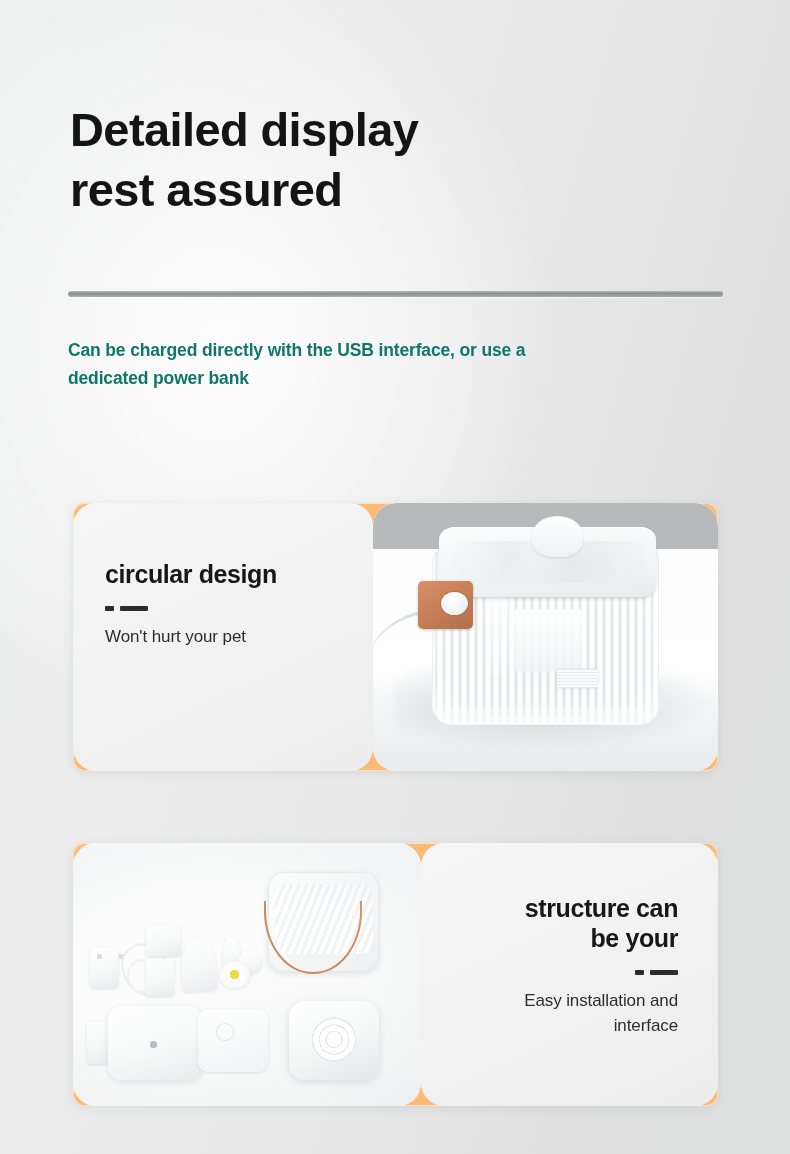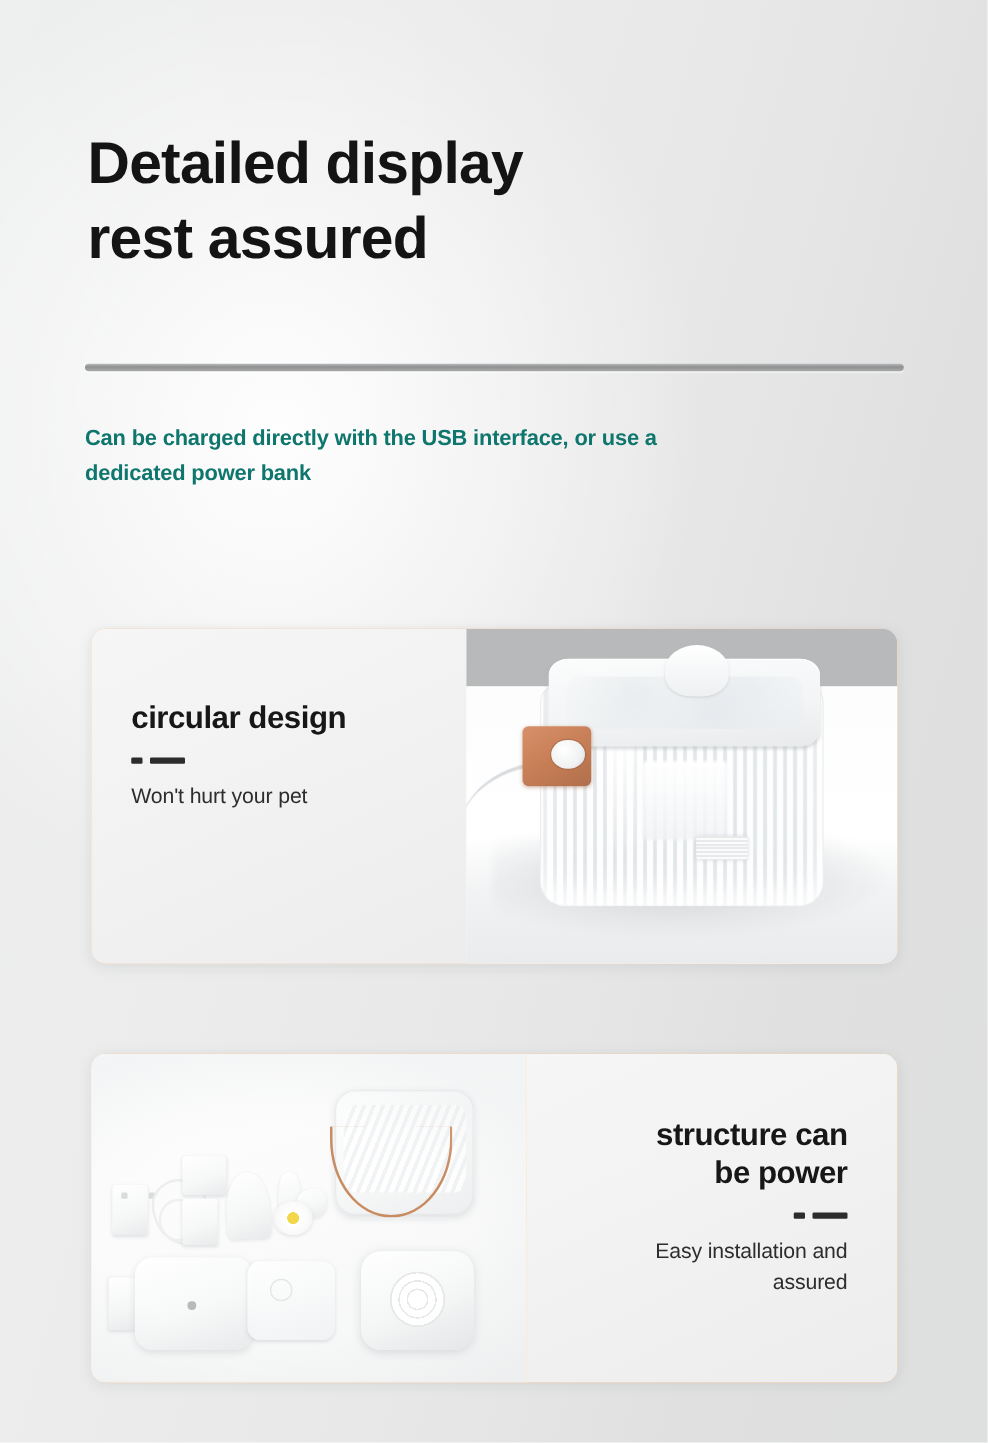--- a/index.html
+++ b/index.html
@@ -1,15 +1,15 @@
 <!DOCTYPE html>
 <html><head>
 <meta charset="utf-8">
 <style>
-  * { box-sizing: border-box; margin: 0; padding: 0; }
+  * { box-sizing: border-box; margin: 0; padding: 0; border-radius: 23px; }
 
   html, body {
     width: 790px;
     height: 1154px;
     overflow: hidden;
   }
 
   body {
     font-family: "Liberation Sans", sans-serif;
     background:
@@ -436,23 +436,23 @@
         <div class="pt pt-clip"></div>
         <div class="pt pt-basin"></div>
         <div class="pt pt-tray"></div>
         <div class="pt pt-base"></div>
         <div class="p2-shadow"></div>
       </div>
     </div>
 
     <div class="card-text">
       <div class="card-title">structure can
-be power</div>
+be your</div>
       <div class="mini-divider">
         <span class="dash-s"></span>
         <span class="dash-l"></span>
       </div>
       <div class="card-sub">Easy installation and
-assured</div>
+interface</div>
     </div>
   </div>
 
 </div>
 
 </body></html>

